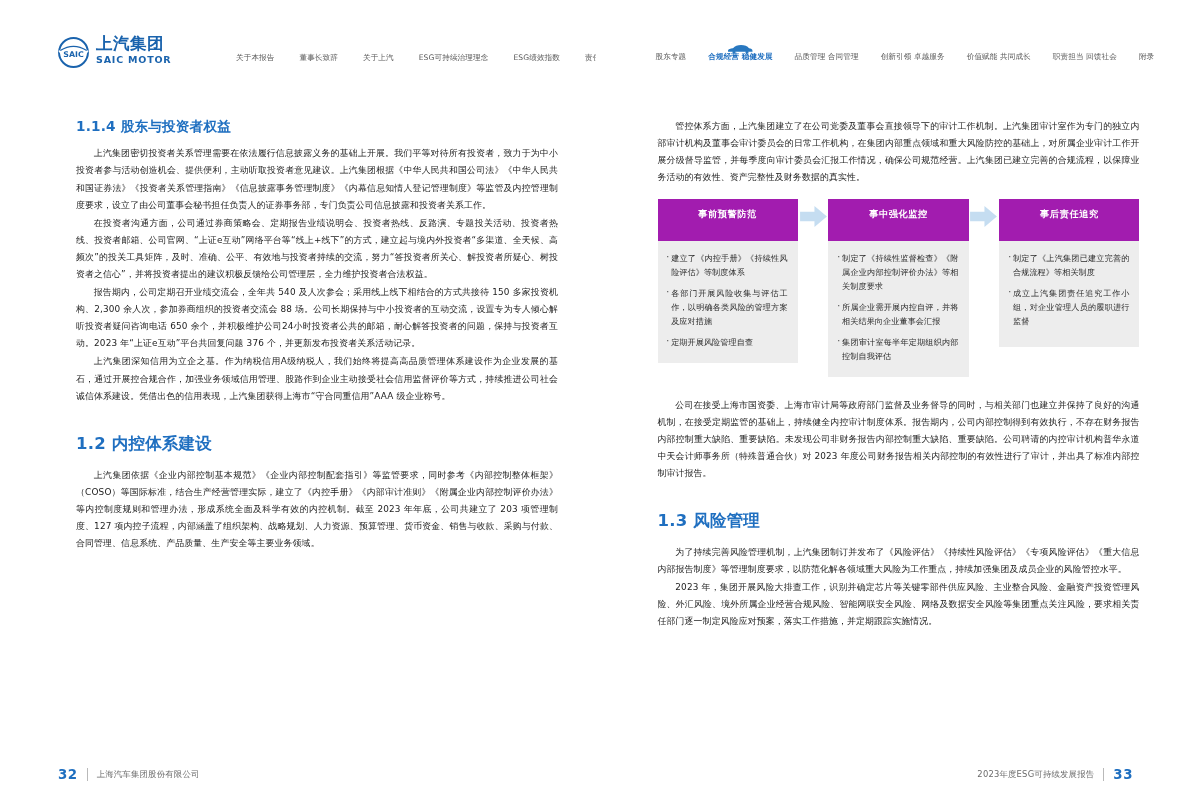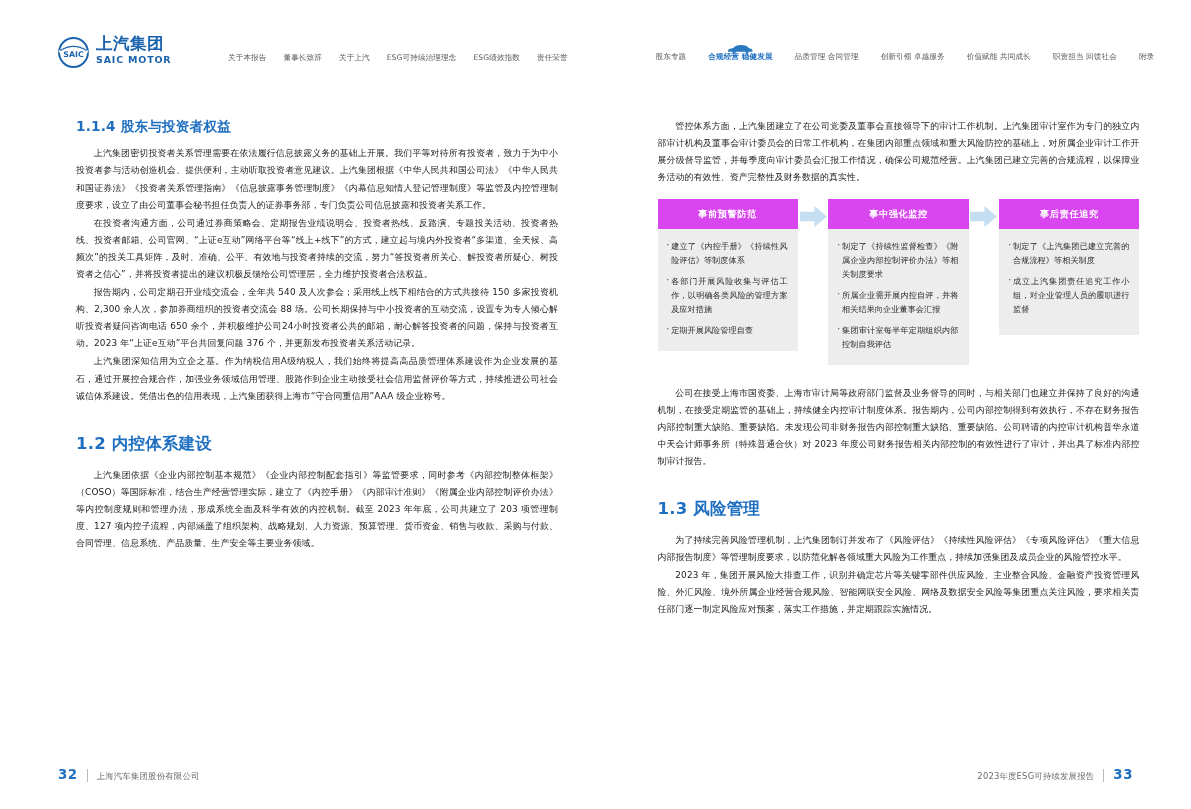--- a/index.html
+++ b/index.html
@@ -74,20 +74,21 @@
     display: flex;
     gap: 17px;
     align-items: flex-start;
   }
   .topnav-item {
     font-size: 7.6px;
     color: #595959;
     white-space: nowrap;
     letter-spacing: 0.1px;
     padding-top: 1px;
+    margin-left: 8px;
   }
   
   .topnav-r {
     position: absolute;
     left: 60px;
     top: 52px;
     display: flex;
     gap: 22px;
     align-items: flex-end;
   }
@@ -154,26 +155,26 @@
     align-items: flex-start;
     margin: 13px 0 0 0;
     width: 482px;
   }
   .flow-col {
     width: 150px;
     display: flex;
     flex-direction: column;
   }
   .flow-hd {
-    background: #d946ef;
+    background: #a21caf;
     color: #ffffff;
     font-size: 9.2px;
     font-weight: bold;
     text-align: center;
-    padding: 9px 0 8px 0;
+    padding: 9px 0 20px 0;
     letter-spacing: 0.6px;
   }
   .flow-body {
     background: #ededed;
     padding: 11px 10px 13px 9px;
     min-height: 106px;
     box-sizing: border-box;
   }
   .flow-li {
     display: flex;
@@ -203,21 +204,21 @@
     width: 27px;
     height: 23px;
   }
   
   .footer {
     position: absolute;
     bottom: 27px;
     font-size: 8.4px;
     color: #6b6b6b;
     display: flex;
-    align-items: flex-end;
+    align-items: center;
     gap: 9px;
     letter-spacing: 0.2px;
   }
   .footer.l { left: 58px; }
   .footer.r { right: 58px; }
   .pgno {
     font-size: 13.4px;
     font-weight: bold;
     color: #1f6fc0;
     letter-spacing: 0.5px;

